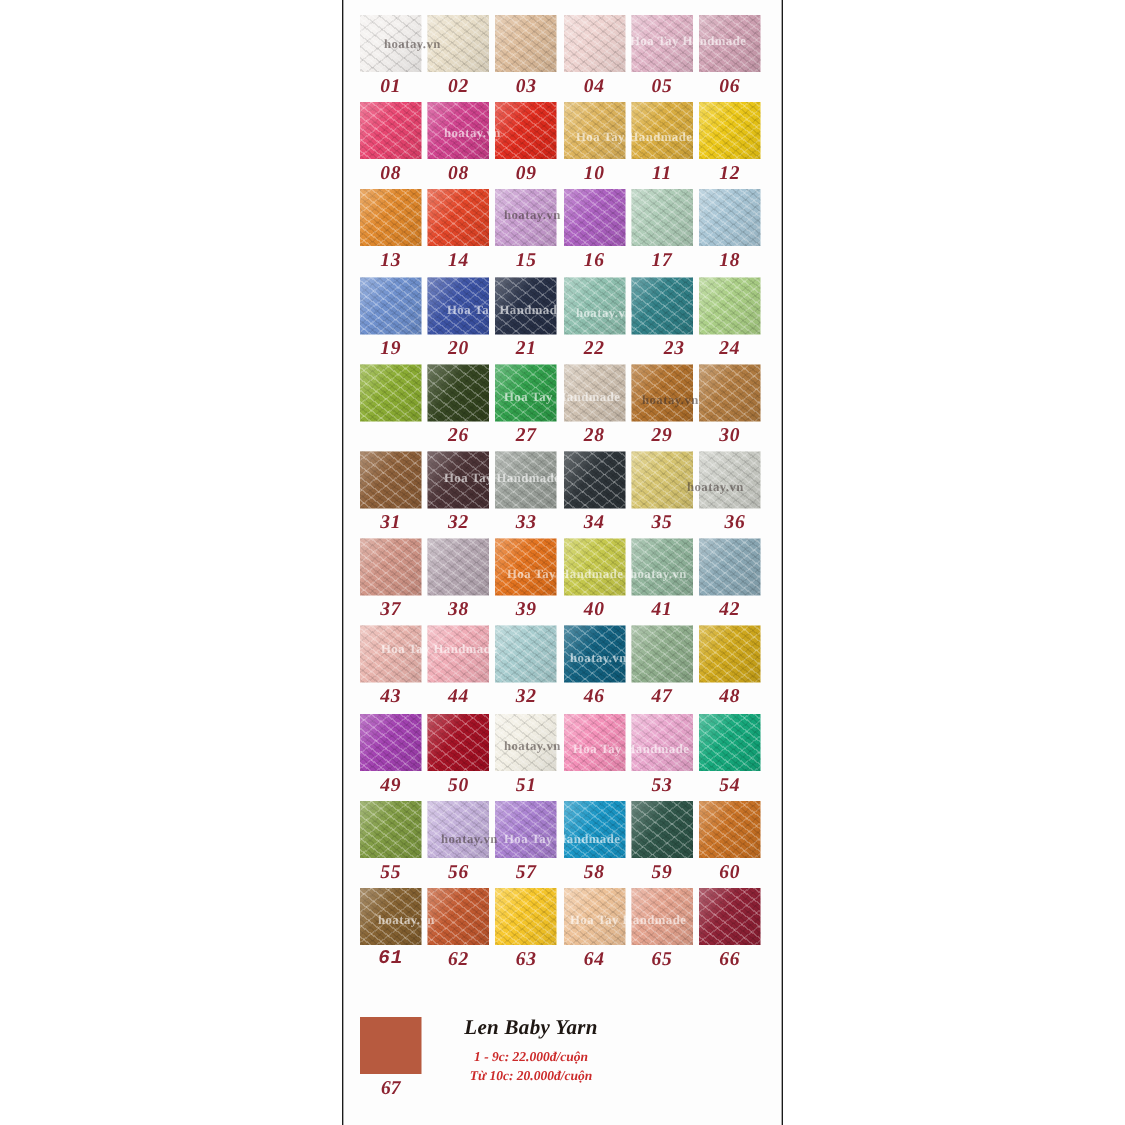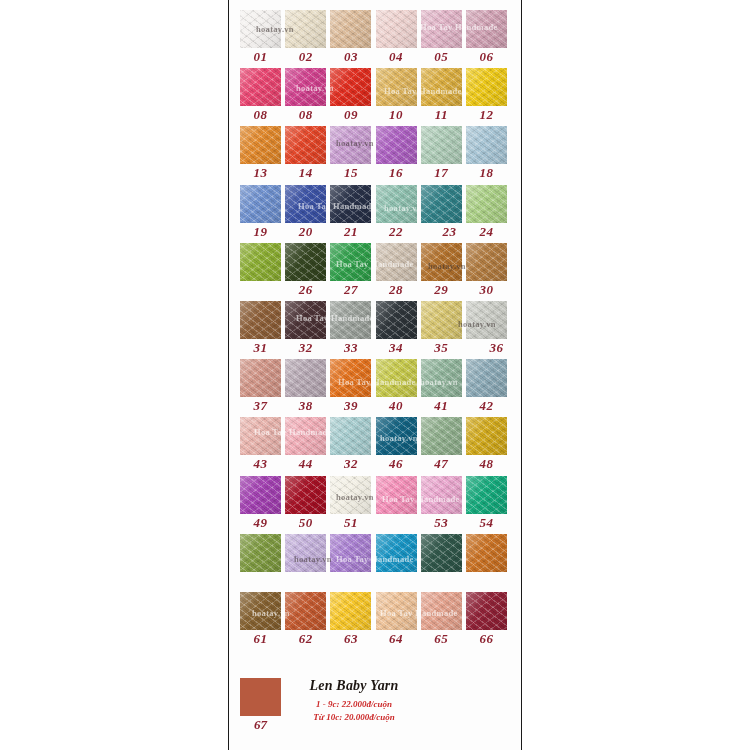--- a/index.html
+++ b/index.html
@@ -431,21 +431,21 @@
               </div>
               <div class="wm wm-light" style="left: 56px; top: 12px;">Hoa Tay Handmade</div>
               <div class="wm wm-dark" style="left: 218px; top: 18px;">hoatay.vn</div>
             </div>
             <div class="labels">
               <div class="numlabel" style="left: 0px;">31</div>
               <div class="numlabel" style="left: 45.2px;">32</div>
               <div class="numlabel" style="left: 90.4px;">33</div>
               <div class="numlabel" style="left: 135.6px;">34</div>
               <div class="numlabel" style="left: 180.8px;">35</div>
-              <div class="numlabel" style="left: 236px;">36</div>
+              <div class="numlabel" style="left: 216px; text-align: right;">36</div>
             </div>
           </div>
           <div class="swatch-row" style="top: 359.2px;">
             <div class="cells">
               <div class="cell" style="left: 0px; background: rgb(208, 148, 134);">
                 <div class="fiber"></div>
                 <div class="sheen"></div>
               </div>
               <div class="cell" style="left: 45.2px; background: rgb(181, 167, 178);">
                 <div class="fiber"></div>
@@ -577,20 +577,28 @@
                 <div class="fiber"></div>
                 <div class="sheen"></div>
               </div>
               <div class="cell" style="left: 226px; background: rgb(200, 112, 34);">
                 <div class="fiber"></div>
                 <div class="sheen"></div>
               </div>
               <div class="wm wm-dark" style="left: 54px; top: 20px;">hoatay.vn</div>
               <div class="wm wm-light" style="left: 96px; top: 20px;">Hoa Tay Handmade</div>
             </div>
+            <div class="labels">
+              <div class="numlabel" style="left: 0px;">55</div>
+              <div class="numlabel" style="left: 45.2px;">56</div>
+              <div class="numlabel" style="left: 90.4px;">57</div>
+              <div class="numlabel" style="left: 135.6px;">58</div>
+              <div class="numlabel" style="left: 180.8px;">59</div>
+              <div class="numlabel" style="left: 226px;">60</div>
+            </div>
           </div>
           <div class="swatch-row" style="top: 592px;">
             <div class="cells">
               <div class="cell" style="left: 0px; background: rgb(132, 96, 47);">
                 <div class="fiber"></div>
                 <div class="sheen"></div>
               </div>
               <div class="cell" style="left: 45.2px; background: rgb(194, 88, 46);">
                 <div class="fiber"></div>
                 <div class="sheen"></div>
@@ -608,21 +616,21 @@
                 <div class="sheen"></div>
               </div>
               <div class="cell" style="left: 226px; background: rgb(142, 31, 52);">
                 <div class="fiber"></div>
                 <div class="sheen"></div>
               </div>
               <div class="wm wm-light" style="left: 12px; top: 16px;">hoatay.vn</div>
               <div class="wm wm-light" style="left: 140px; top: 16px;">Hoa Tay Handmade</div>
             </div>
             <div class="labels">
-              <div class="numlabel" style="left: 0px;">61</div>
+              <div class="numlabel" style="left: 0px; font-family: Liberation Mono, monospace;">61</div>
               <div class="numlabel" style="left: 45.2px;">62</div>
               <div class="numlabel" style="left: 90.4px;">63</div>
               <div class="numlabel" style="left: 135.6px;">64</div>
               <div class="numlabel" style="left: 180.8px;">65</div>
               <div class="numlabel" style="left: 226px;">66</div>
             </div>
           </div>
         </div>
 
       <div id="footer">

